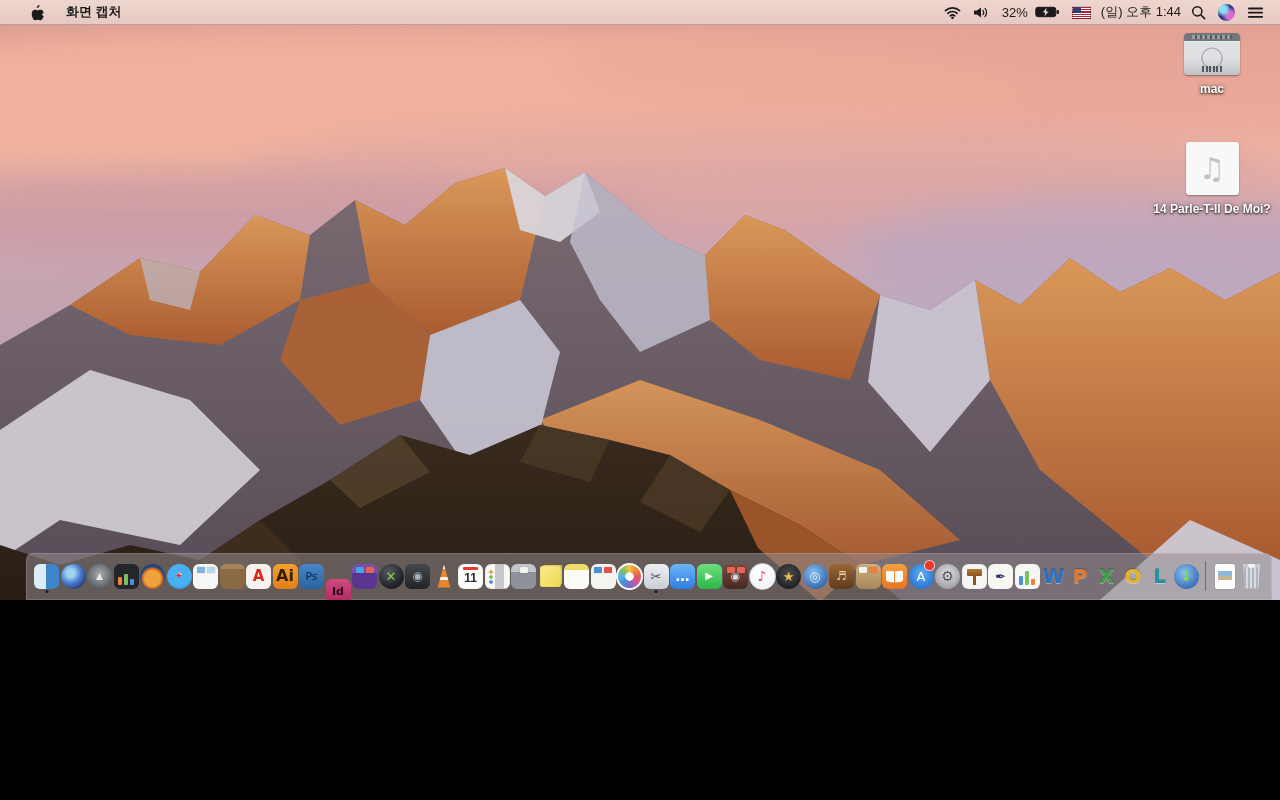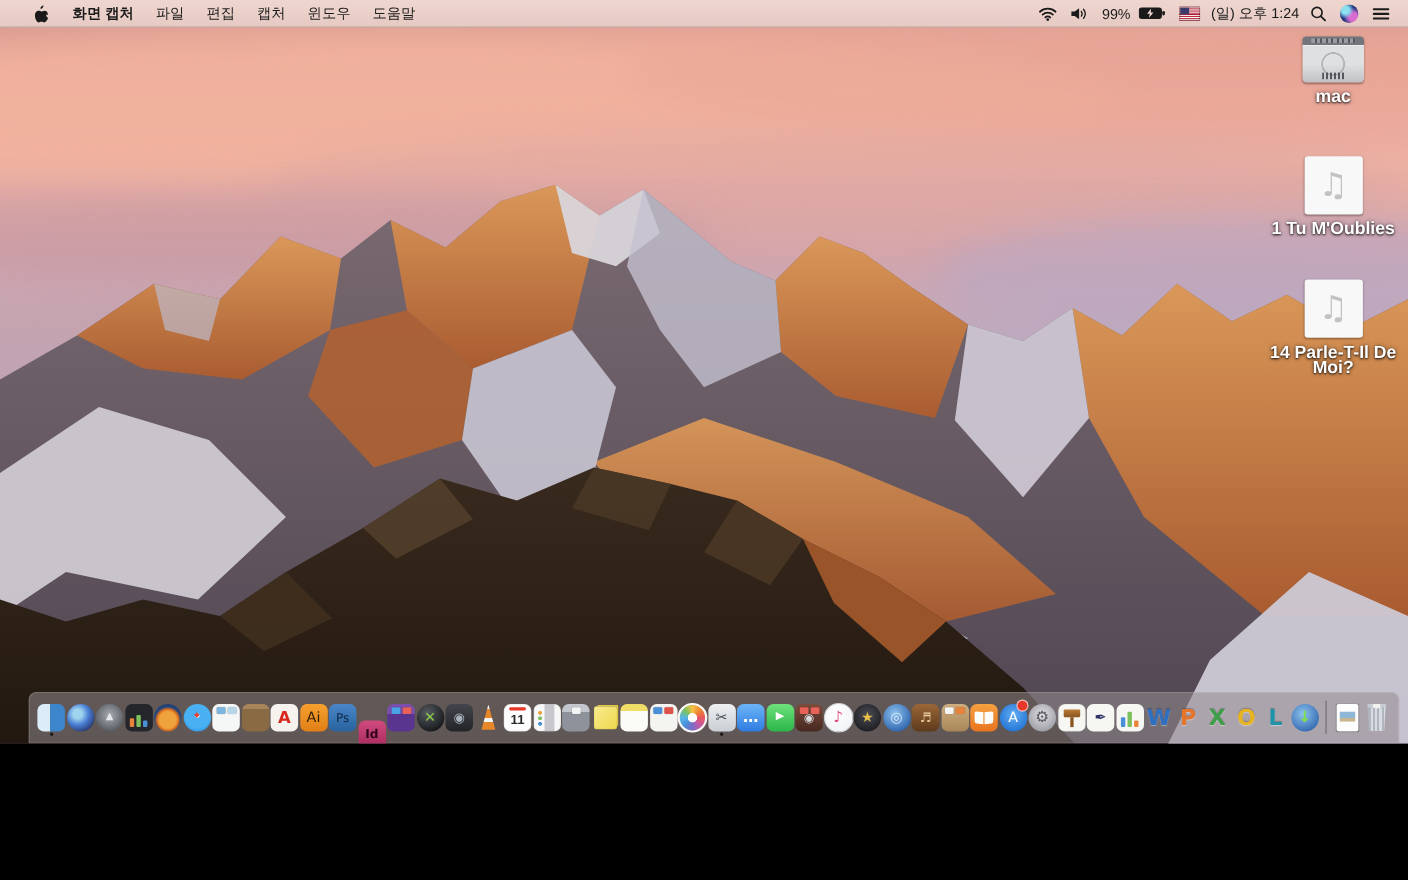--- a/index.html
+++ b/index.html
@@ -1,16 +1,16 @@
 <!DOCTYPE html>
 <html><head>
 <meta charset="utf-8">
 <style>
   html,body{margin:0;padding:0;background:#000;}
-  .screen{position:relative;width:1280px;height:676px;overflow:hidden;
+  .screen{position:relative;width:1280px;height:600px;overflow:hidden;
     font-family:"Liberation Sans","DejaVu Sans",sans-serif;user-select:none;}
   .wallpaper{position:absolute;inset:0;z-index:0;}
 
   
   .menu-bar{position:absolute;top:0;left:0;right:0;height:24px;z-index:50;
     background:linear-gradient(180deg,#eed6cf,#e6cac3);
     border-bottom:1px solid rgba(90,60,60,.35);
     display:flex;align-items:center;justify-content:space-between;
     font-size:13px;color:#1a1a1a;}
   .mb-left,.mb-right{display:flex;align-items:center;height:100%;}
@@ -26,21 +26,21 @@
   .clock{padding:0 4px;white-space:nowrap;}
   .siri-orb{width:17px;height:17px;border-radius:50%;
     background:radial-gradient(circle at 30% 30%,#8be0f0 0 20%,rgba(0,0,0,0) 45%),
                radial-gradient(circle at 72% 68%,#d96cd0 0 22%,rgba(0,0,0,0) 50%),
                radial-gradient(circle at 50% 50%,#4a6de0,#131c4e 90%);}
 
   
   .desktop-icons{position:absolute;top:30px;right:6px;width:124px;z-index:10;
     display:flex;flex-direction:column;align-items:center;}
   .d-slot{height:112px;display:flex;flex-direction:column;align-items:center;}
-  .d-label{margin-top:7px;max-width:118px;text-align:center;font-size:16px;font-weight:bold;
+  .d-label{margin-top:7px;max-width:118px;text-align:center;font-size:12px;font-weight:bold;
     color:#fff;line-height:14px;text-shadow:0 1px 2px rgba(0,0,0,.85),0 0 4px rgba(0,0,0,.5);}
   .hd{width:56px;height:42px;border-radius:4px;position:relative;margin-top:3px;
     background:
       radial-gradient(circle at 50% 60%,rgba(0,0,0,0) 0 9px,rgba(110,112,118,.4) 9.5px 10.5px,rgba(0,0,0,0) 11px),
       linear-gradient(180deg,#72757a 0 8px,#edeeef 8px 9px,#dfe0e2 9px 60%,#bfc1c4 100%);
     box-shadow:0 1px 2px rgba(0,0,0,.4);}
   .hd::before{content:'';position:absolute;top:2px;left:8px;right:8px;height:4px;
     background:repeating-linear-gradient(90deg,#9a9da2 0 3px,#55585c 3px 5px);}
   .hd::after{content:'';position:absolute;bottom:3px;left:50%;transform:translateX(-50%);
     width:20px;height:6px;
@@ -176,51 +176,50 @@
   </svg>
 
   <div class="menu-bar">
     <div class="mb-left">
       <span class="apple">
         <svg width="14" height="17" viewBox="0 0 17 21">
           <path fill="#1a1a1a" d="M11.6 1.1c.1 1-.3 1.9-.9 2.6-.6.7-1.6 1.3-2.5 1.2-.1-.9.4-1.9 1-2.5.6-.7 1.7-1.3 2.4-1.3zM14.6 11.6c0 2.6 2.3 3.5 2.3 3.5s-1.8 5.1-4.2 5.1c-1.1 0-2-.7-3.2-.7-1.2 0-2.4.7-3.2.7C3.9 20.2 2 15.5 2 12.1c0-3.3 2.1-5 4.1-5 1.3 0 2.5.8 3.2.8.7 0 2-.9 3.4-.9 1.2 0 3.9.5 3.9 4.6z"></path>
         </svg>
       </span>
       <span class="mb-app">화면 캡처</span>
-      <span id="menu-items"><span class="mb-item">파일</span><span class="mb-item">편집</span><span class="mb-item">캡처</span><span class="mb-item">윈도우</span><span class="mb-item">도움말</span></span>
     </div>
     <div class="mb-right">
       <span class="mb-status">
         <svg width="17" height="13" viewBox="0 0 16 12">
           <path d="M1.3 4.3 A 9.8 9.8 0 0 1 14.7 4.3" fill="none" stroke="#1a1a1a" stroke-width="1.5" stroke-linecap="round"></path>
           <path d="M3.6 6.8 A 6.4 6.4 0 0 1 12.4 6.8" fill="none" stroke="#1a1a1a" stroke-width="1.5" stroke-linecap="round"></path>
           <path d="M5.9 9.2 A 3 3 0 0 1 10.1 9.2" fill="none" stroke="#1a1a1a" stroke-width="1.5" stroke-linecap="round"></path>
           <circle cx="8" cy="11" r="1.2" fill="#1a1a1a"></circle>
         </svg>
       </span>
       <span class="mb-status">
         <svg width="17" height="13" viewBox="0 0 17 12">
           <polygon points="1,4 4,4 8,1 8,11 4,8 1,8" fill="#1a1a1a"></polygon>
           <path d="M10 3.8 A 3.8 3.8 0 0 1 10 8.2" fill="none" stroke="#1a1a1a" stroke-width="1.2" stroke-linecap="round"></path>
           <path d="M12 1.9 A 6.6 6.6 0 0 1 12 10.1" fill="none" stroke="#1a1a1a" stroke-width="1.2" stroke-linecap="round"></path>
         </svg>
       </span>
       <span class="mb-status">
-        <span>99%</span>
+        <span>32%</span>
         <svg width="25" height="12" viewBox="0 0 25 12">
           <rect x="0.8" y="1.3" width="20" height="9.4" rx="2.2" fill="#1a1a1a" stroke="#1a1a1a"></rect>
           <rect x="21.6" y="4" width="2.4" height="4" rx="1.2" fill="#1a1a1a"></rect>
           <path d="M11.5 1.8 L7.8 6.4 L10.2 6.4 L9.6 10.2 L13.6 5.4 L11.1 5.4 Z" fill="#eed6cf"></path>
         </svg>
       </span>
       <span class="mb-status">
         <span class="flag"></span>
       </span>
       <span class="mb-status clock">
-        <span>(일) 오후 1:24</span>
+        <span>(일) 오후 1:44</span>
       </span>
       <span class="mb-status">
         <svg width="15" height="15" viewBox="0 0 15 15">
           <circle cx="6.3" cy="6.3" r="4.6" fill="none" stroke="#1a1a1a" stroke-width="1.5"></circle>
           <line x1="9.8" y1="9.8" x2="13.6" y2="13.6" stroke="#1a1a1a" stroke-width="1.6" stroke-linecap="round"></line>
         </svg>
       </span>
       <span class="mb-status">
         <span class="siri-orb"></span>
       </span>
@@ -231,24 +230,20 @@
           <rect x="1" y="9.9" width="15" height="1.9" rx="0.9" fill="#1a1a1a"></rect>
         </svg>
       </span>
     </div>
   </div>
 
   <div class="desktop-icons" id="desktop-icons">
       <div class="d-slot">
         <div class="hd"></div>
         <div class="d-label">mac</div>
-      </div>
-      <div class="d-slot">
-        <div class="audio"></div>
-        <div class="d-label">1 Tu M'Oublies</div>
       </div>
       <div class="d-slot">
         <div class="audio"></div>
         <div class="d-label">14 Parle-T-Il De Moi?</div>
       </div>
     </div>
 
   <div class="dock" id="dock">
       <div class="dock-item running">
         <div class="di di-rounded" style="background: linear-gradient(90deg, rgb(220, 237, 249) 0px, rgb(220, 237, 249) 46%, rgb(62, 134, 204) 46%, rgb(62, 134, 204) 100%);"></div>
@@ -289,21 +284,21 @@
       <div class="dock-item">
         <div class="di di-rounded" style="background: linear-gradient(rgb(168, 132, 90) 0px, rgb(168, 132, 90) 18%, rgb(138, 106, 66) 19%, rgb(138, 106, 66) 100%);"></div>
       </div>
       <div class="dock-item">
         <div class="di di-rounded" style="background: rgb(246, 243, 239);">
           <span class="glyph" style="color: rgb(214, 40, 30); font-size: 15px; font-weight: bold;">A</span>
         </div>
       </div>
       <div class="dock-item">
         <div class="di di-rounded" style="background: linear-gradient(rgb(246, 160, 46), rgb(224, 127, 22));">
-          <span class="glyph" style="color: rgb(50, 31, 5); font-size: 13px; font-weight: normal; text-align: right;">Ai</span>
+          <span class="glyph" style="color: rgb(50, 31, 5); font-size: 16px; font-weight: bold; text-align: right;">Ai</span>
         </div>
       </div>
       <div class="dock-item">
         <div class="di di-rounded" style="background: linear-gradient(rgb(74, 134, 200), rgb(40, 99, 159));">
           <span class="glyph" style="color: rgb(14, 39, 70); font-size: 11px; font-weight: normal;">Ps</span>
         </div>
       </div>
       <div class="dock-item">
         <div class="di di-rounded" style="background: linear-gradient(rgb(208, 74, 126), rgb(168, 42, 94)); margin-top: 31px;">
           <span class="glyph" style="color: rgb(46, 5, 24); font-size: 11px; font-weight: bold;">Id</span>

